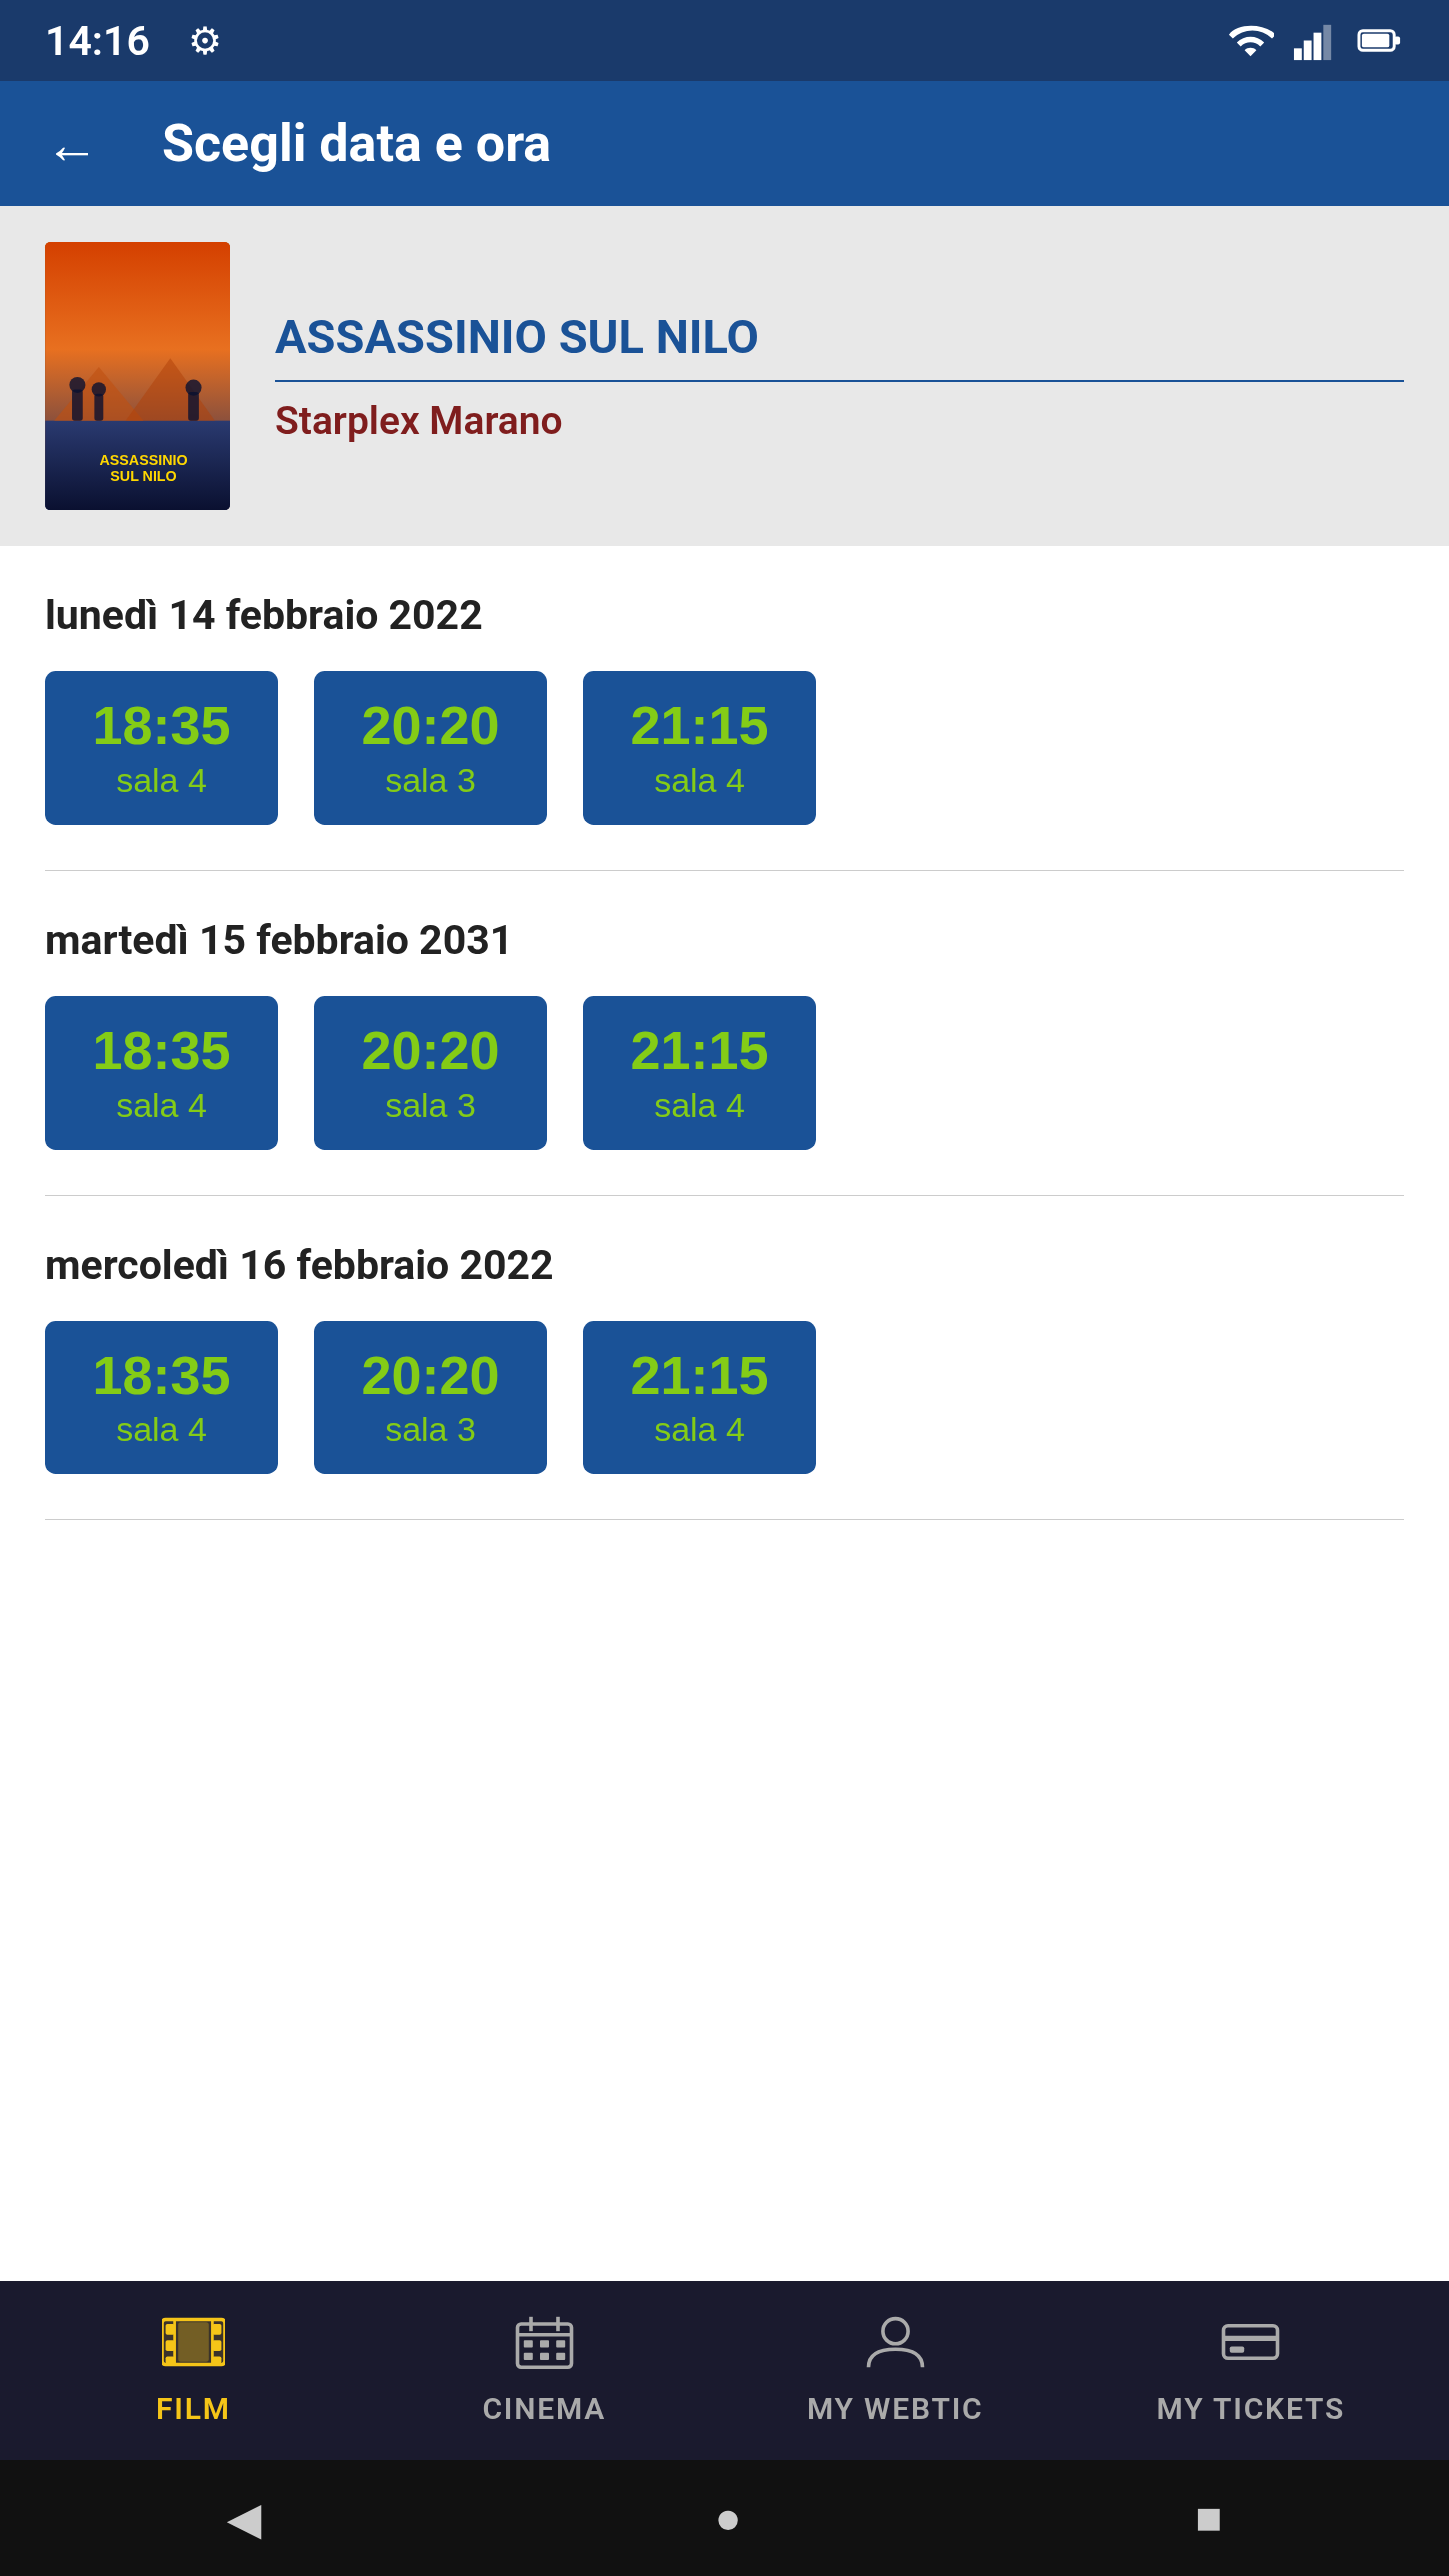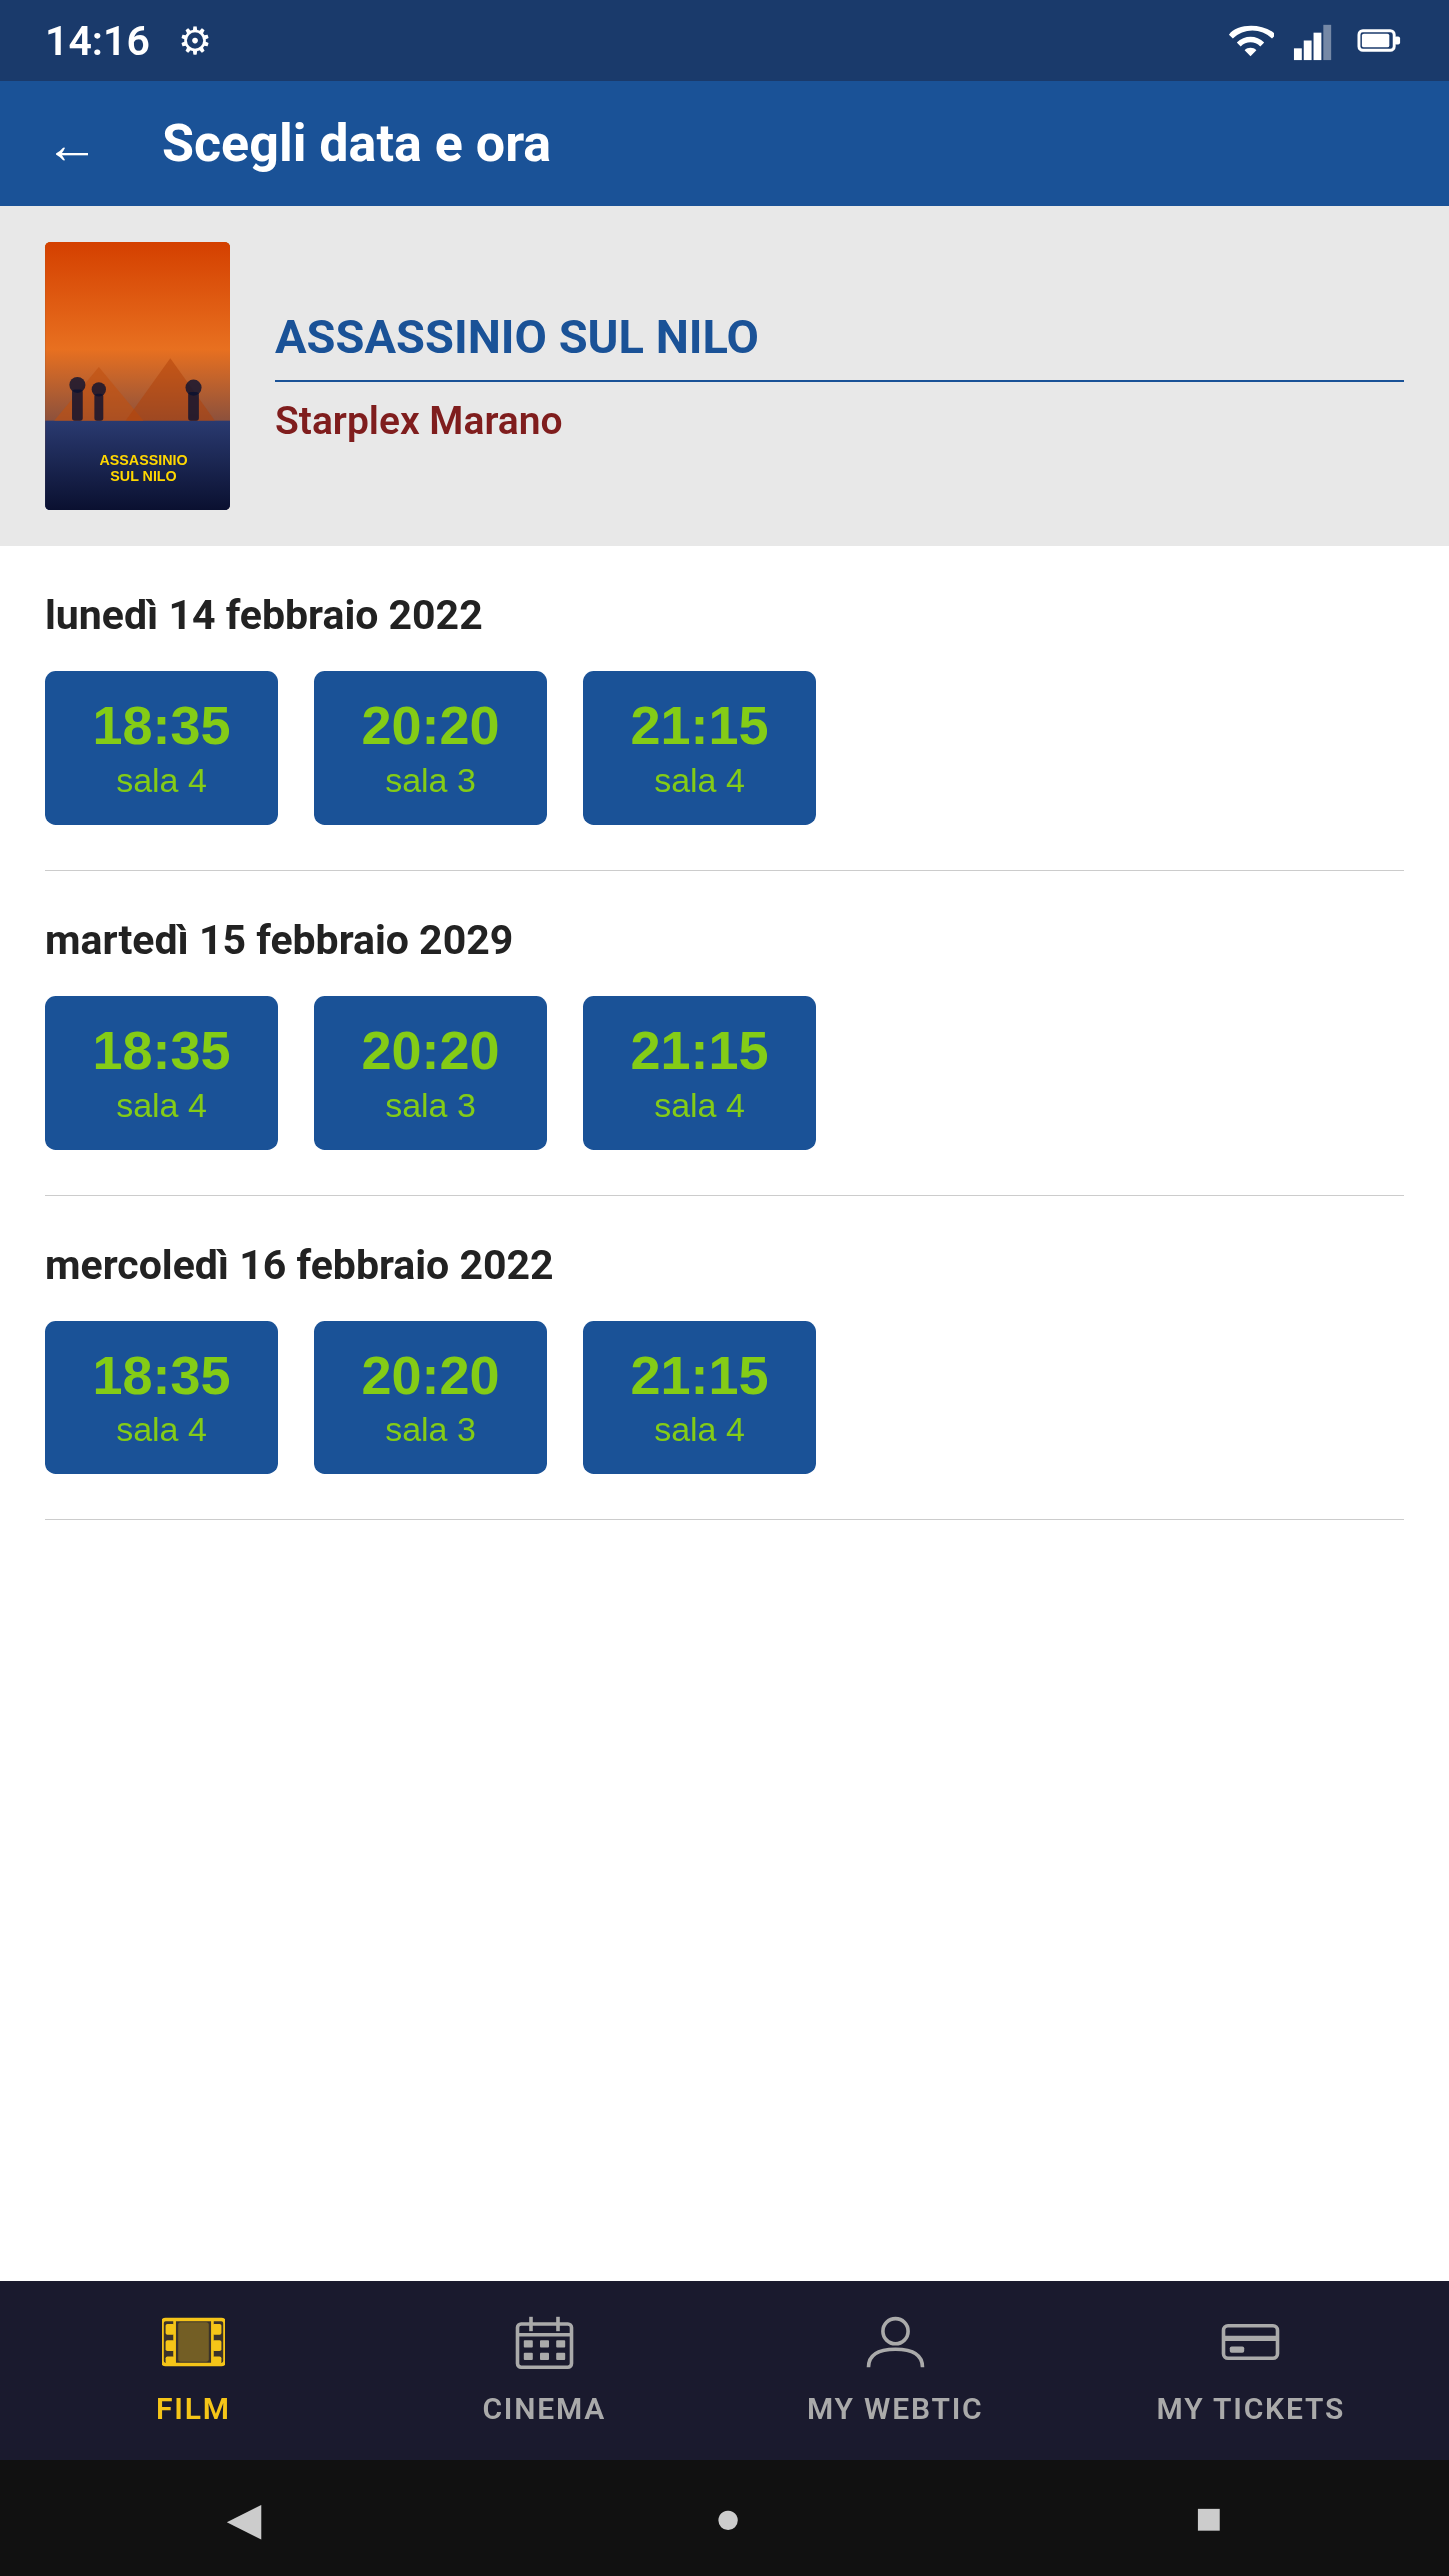--- a/index.html
+++ b/index.html
@@ -201,21 +201,21 @@
       border: none;
       cursor: pointer;
       color: #ccc;
       font-size: 45px;
     }
   </style>
 </head>
 <body>
 
 <div class="status-bar">
-  <div style="display:flex;align-items:center;gap:28px;">
+  <div style="display:flex;align-items:center;gap:38px;">
     <span class="status-time">14:16</span>
     <span style="font-size:38px;">⚙</span>
   </div>
   <div class="status-icons">
 
     <svg viewBox="0 0 24 24" width="47" height="47" fill="white">
       <path d="M1 9l2 2c5.52-5.52 14.48-5.52 20 0l2-2C18.93 2.93 5.07 2.93 1 9zm8 8l3 3 3-3c-1.65-1.66-4.34-1.66-6 0zm-4-4l2 2c2.76-2.76 7.24-2.76 10 0l2-2C15.14 9.14 8.87 9.14 5 13z"></path>
     </svg>
 
     <svg viewBox="0 0 24 24" width="47" height="47" fill="white">
@@ -298,21 +298,21 @@
       <button class="time-slot-btn">
         <span class="time-slot-time">21:15</span>
         <span class="time-slot-sala">sala 4</span>
       </button>
     </div>
   </div>
 
   <hr class="divider">
 
   <div class="date-section">
-    <div class="date-header">martedì 15 febbraio 2029</div>
+    <div class="date-header">martedì 15 febbraio 2031</div>
     <div class="time-slots">
       <button class="time-slot-btn">
         <span class="time-slot-time">18:35</span>
         <span class="time-slot-sala">sala 4</span>
       </button>
       <button class="time-slot-btn">
         <span class="time-slot-time">20:20</span>
         <span class="time-slot-sala">sala 3</span>
       </button>
       <button class="time-slot-btn">

